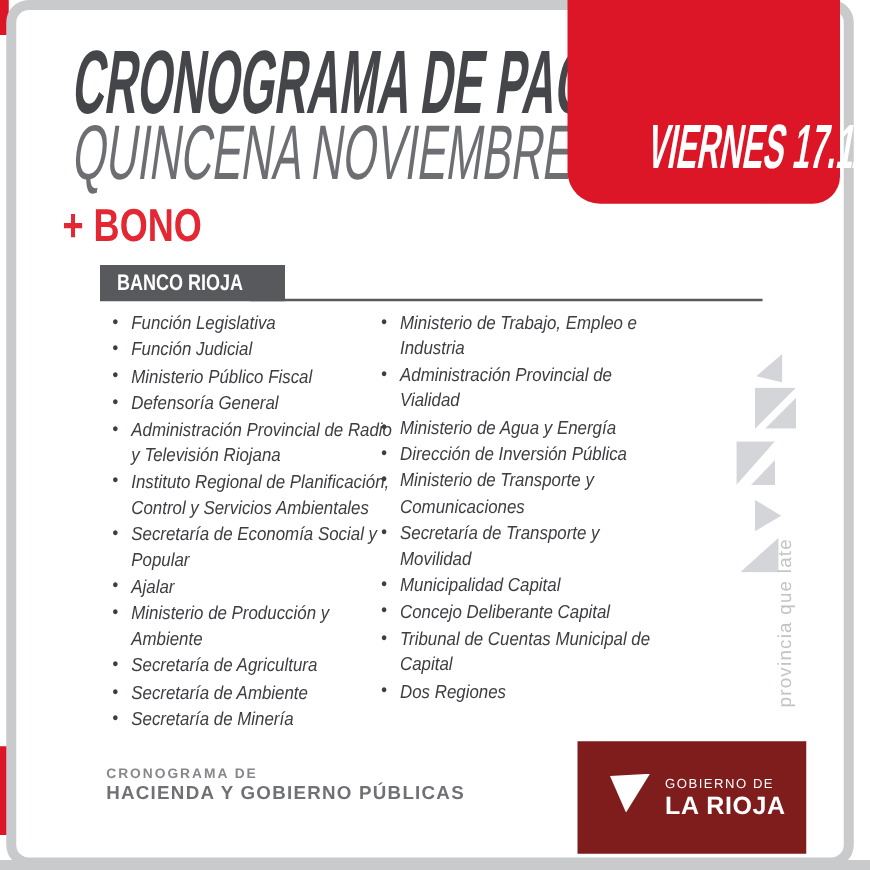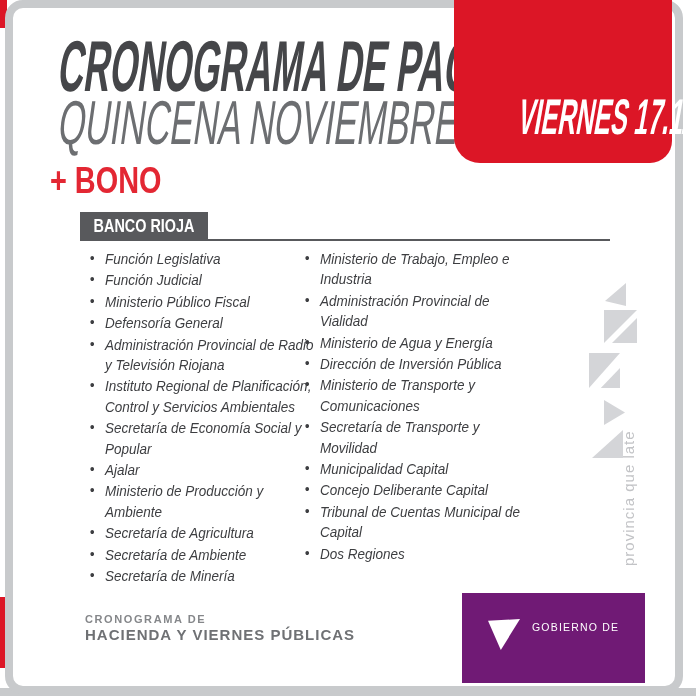--- a/index.html
+++ b/index.html
@@ -47,21 +47,21 @@
     transform:skewX(-8deg) scaleX(0.56);transform-origin:0 80%;
   }
   .bonus{
     left:50px;top:162px;color:#e32733;font-size:37px;font-weight:800;
     line-height:37px;white-space:nowrap;letter-spacing:0px;
     transform:scaleX(0.78);transform-origin:0 50%;
   }
 
   
   .section-box{
-    left:80px;top:212px;width:128px;height:29px;background:#58595c;z-index:4;
+    left:80px;top:212px;width:148px;height:29px;background:#58595c;z-index:4;
     display:flex;align-items:center;
   }
   .section-box span{
     color:#ffffff;font-size:18px;font-weight:700;white-space:nowrap;
     padding-left:17px;letter-spacing:0px;
     transform:scaleX(0.8);transform-origin:0 50%;
   }
   .section-rule{left:200px;top:239px;width:410px;height:2px;background:#58595c;z-index:3;}
 
   
@@ -92,21 +92,21 @@
     writing-mode:vertical-rl;transform:rotate(180deg);
     color:#c2c3c6;font-size:15px;letter-spacing:1px;white-space:nowrap;
   }
 
   
   .ministry{left:85px;top:613px;color:#85878a;z-index:3;}
   .ministry .l1{font-size:11px;font-weight:600;letter-spacing:1.6px;}
   .ministry .l2{font-size:15px;font-weight:800;letter-spacing:1px;color:#6f7174;margin-top:1px;}
 
   .gov-box{
-    left:462px;top:593px;width:183px;height:90px;background:#701a75;z-index:3;
+    left:462px;top:593px;width:183px;height:90px;background:#7f1d1d;z-index:3;
   }
   .gov-tri{
     position:absolute;left:26px;top:26px;width:32px;height:31px;background:#ffffff;
     clip-path:polygon(0 6%,100% 0,40% 100%);
   }
   .gov-text{position:absolute;left:70px;top:28px;color:#ffffff;}
   .gov-text .g1{font-size:10.5px;letter-spacing:1.2px;font-weight:400;}
   .gov-text .g2{font-size:20px;font-weight:800;letter-spacing:0.5px;margin-top:1px;}
 </style>
 </head>
@@ -176,23 +176,24 @@
   <div class="tri t2a"></div>
   <div class="tri t2b"></div>
   <div class="tri t3a"></div>
   <div class="tri t3b"></div>
   <div class="tri t4"></div>
   <div class="tri t5"></div>
   <div class="abs vtext">provincia que late</div>
 
   <div class="abs ministry">
     <div class="l1">CRONOGRAMA DE</div>
-    <div class="l2">HACIENDA Y VIERNES PÚBLICAS</div>
+    <div class="l2">HACIENDA Y GOBIERNO PÚBLICAS</div>
   </div>
 
   <div class="abs gov-box">
     <div class="gov-tri"></div>
     <div class="gov-text">
       <div class="g1">GOBIERNO DE</div>
+      <div class="g2">LA RIOJA</div>
     </div>
   </div>
 
 </div>
 
 </body></html>

